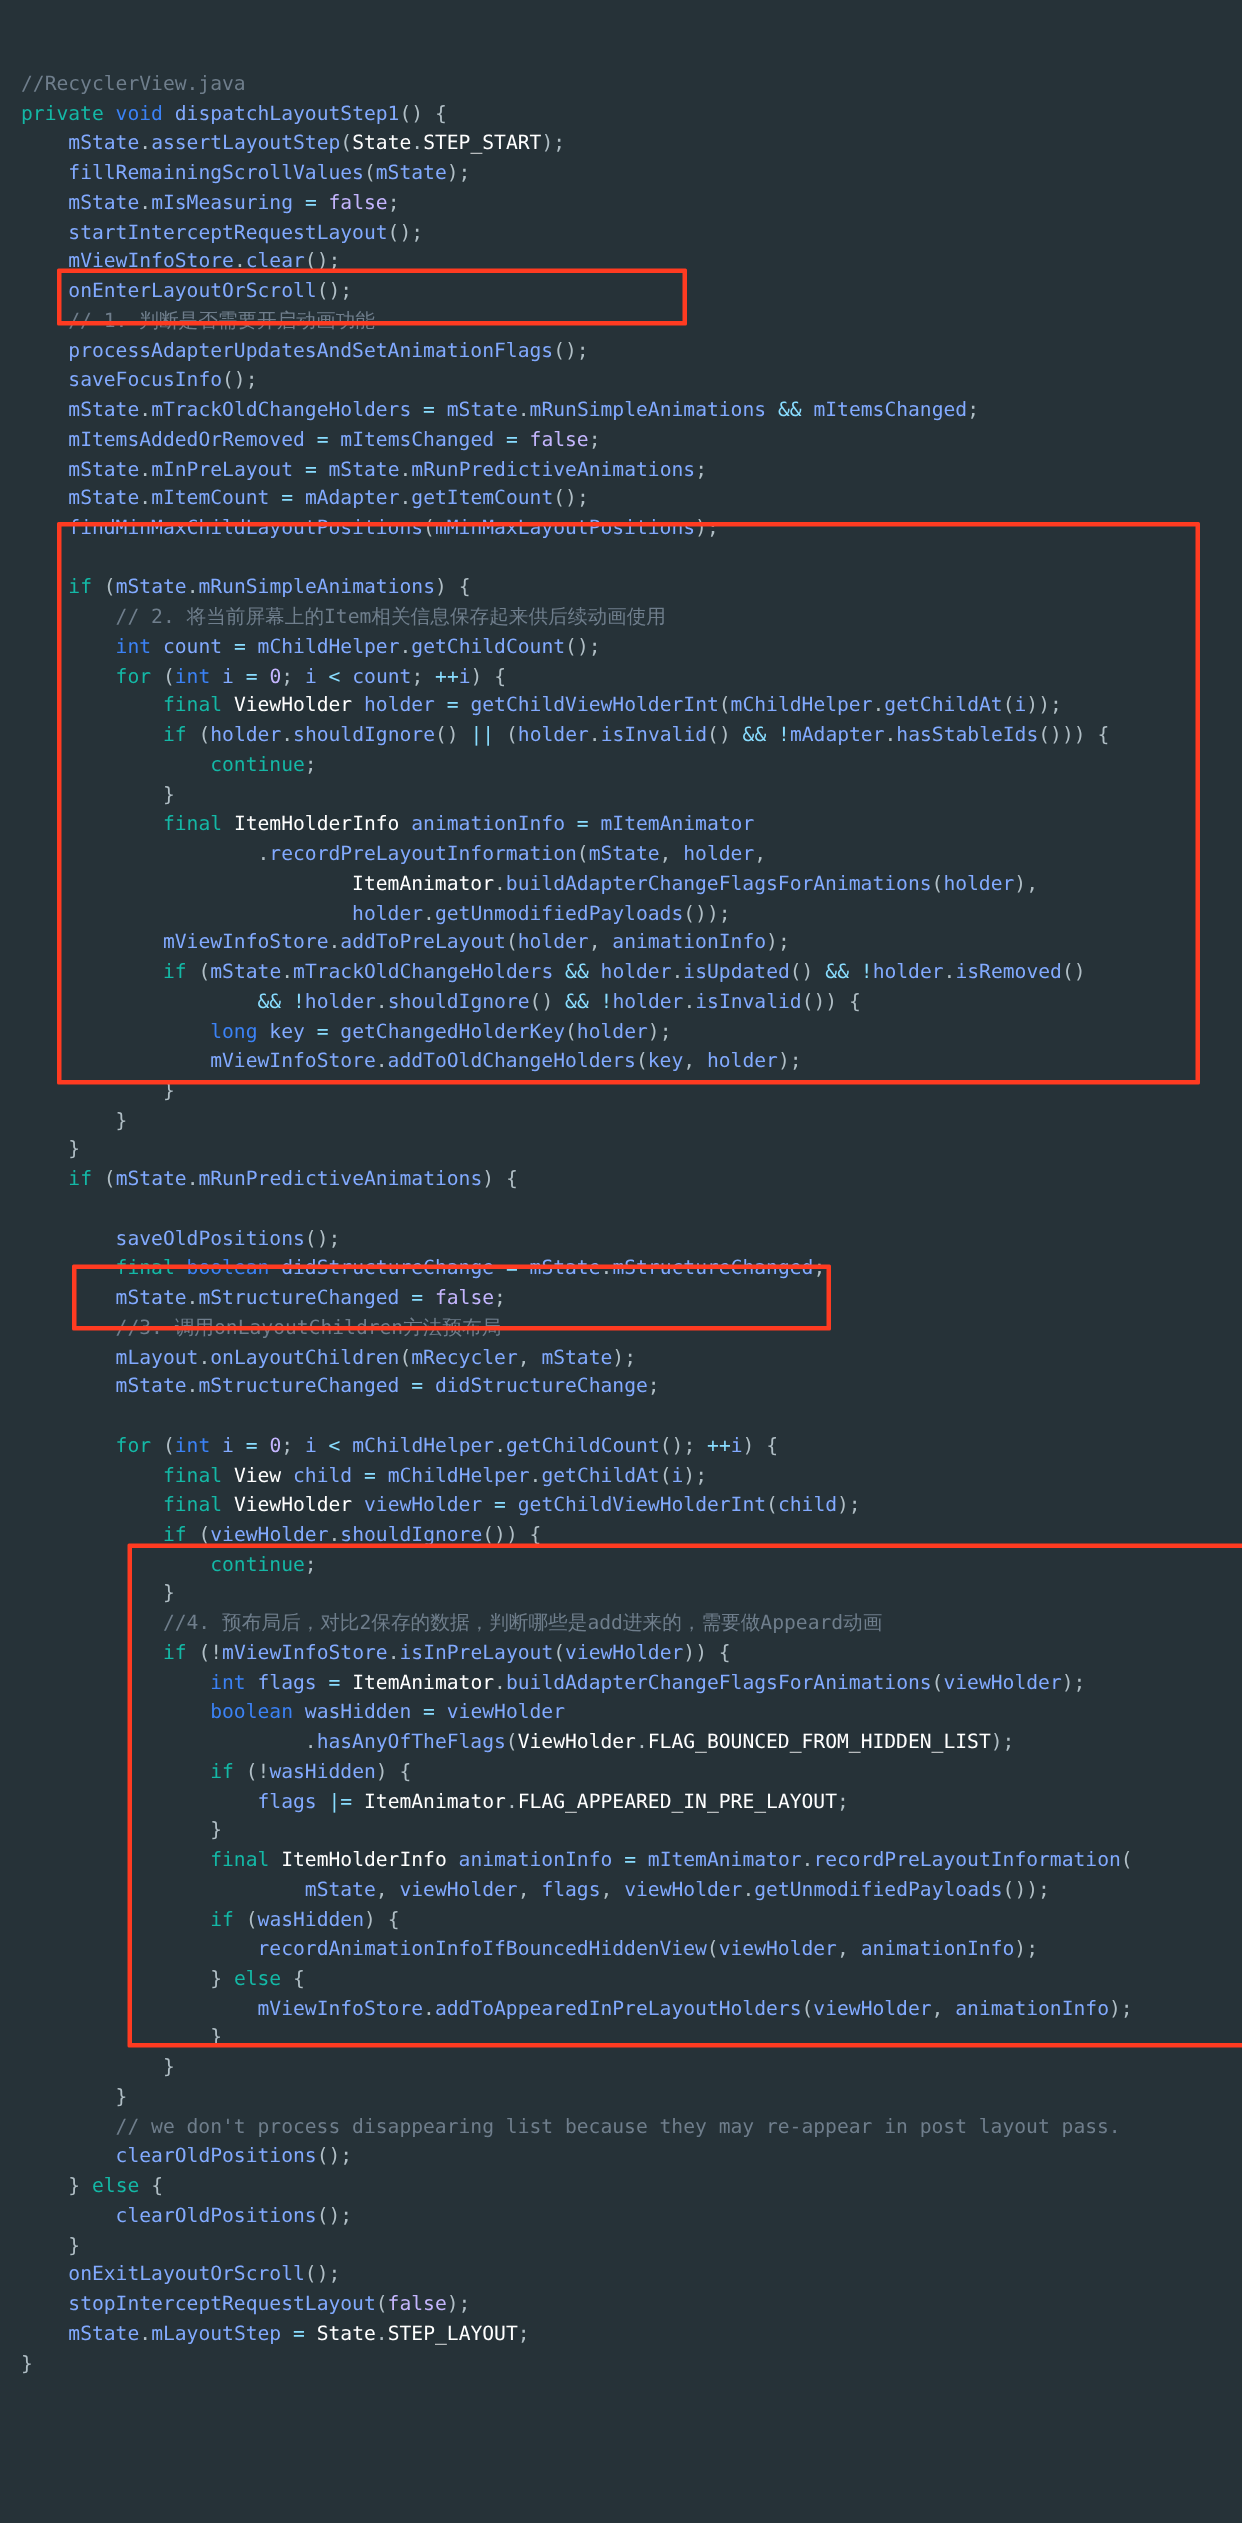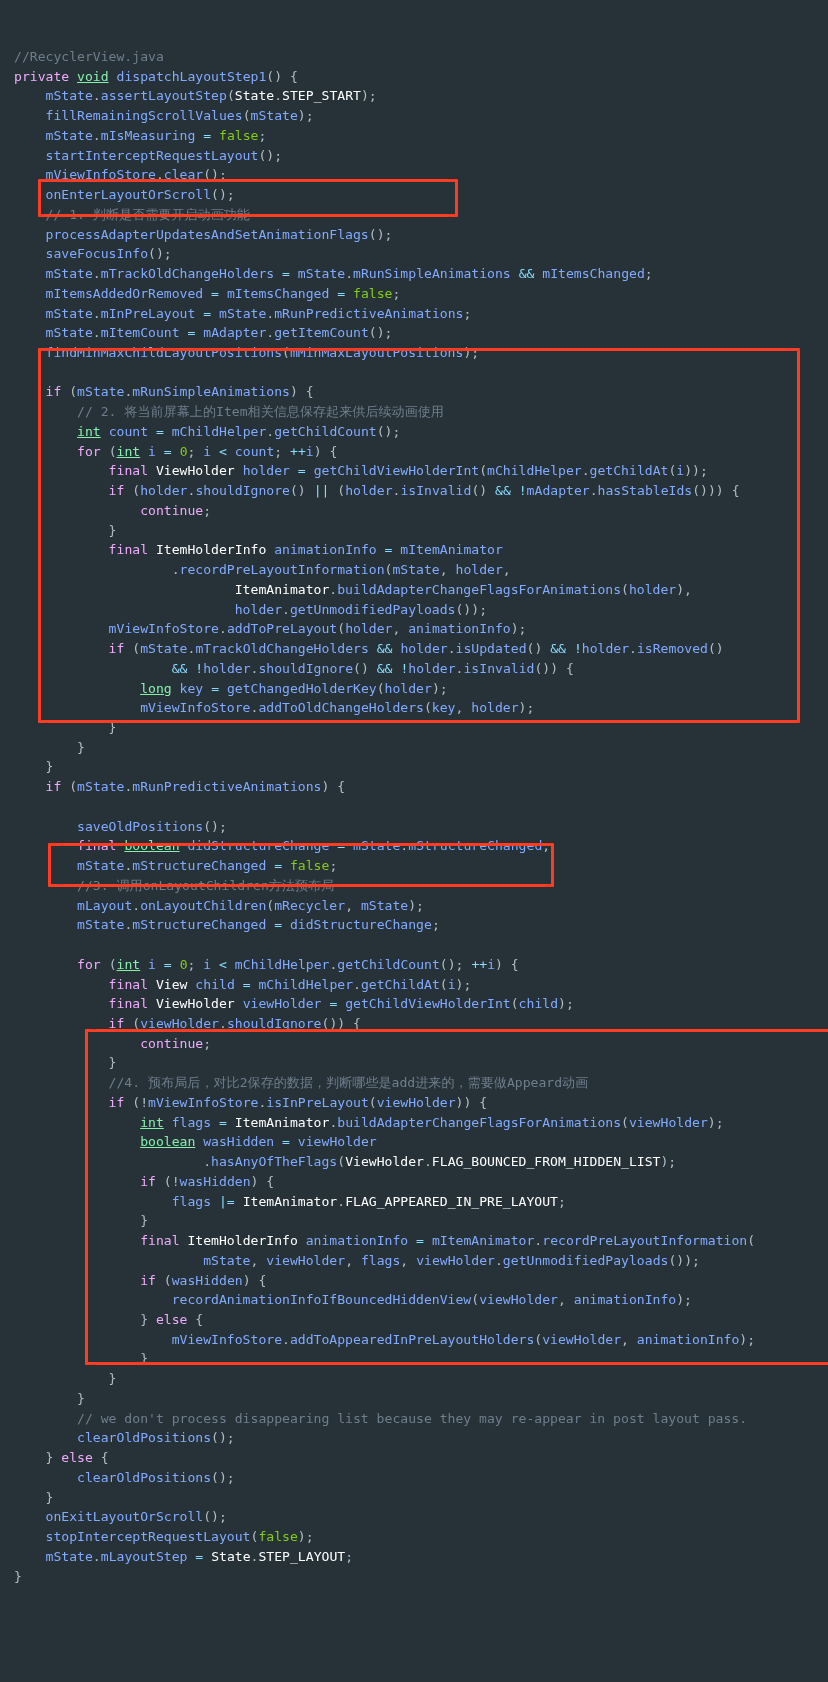--- a/index.html
+++ b/index.html
@@ -29,26 +29,26 @@
     margin-top: 33px;
   }
   .ln {
     display: block;
     padding-left: 14px;
     height: 19.74px;
     color: #B0BEC5;
   }
   
   .cm  { color: #6f7e8c; }          
-  .kw  { color: #f0abfc; }          
-  .ty  { color: #86efac; text-decoration: underline; }          
+  .kw  { color: #14b8a6; }          
+  .ty  { color: #3b82f6; }          
   .fn  { color: #82AAFF; }          
   .id  { color: #B0BEC5; }          
   .cls { color: #ffffff; }          
-  .num { color: #84cc16; }          
+  .num { color: #c4b5fd; }          
   .op  { color: #89DDFF; }          
 
   .hl-box {
     position: absolute;
     border: 3px solid #FF3B21;
     box-sizing: border-box;
     pointer-events: none;
     border-radius: 1px;
   }
 </style>

